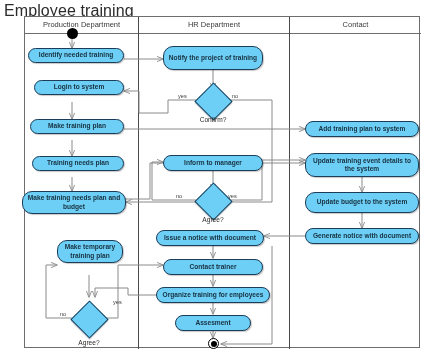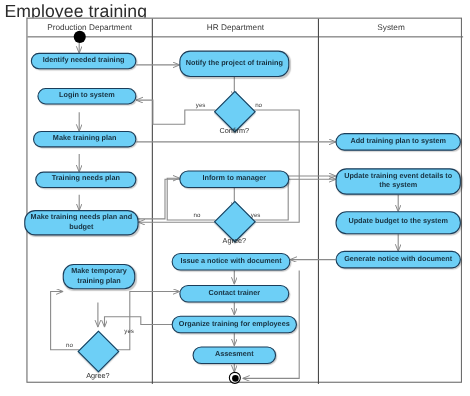--- a/index.html
+++ b/index.html
@@ -37,21 +37,21 @@
 
   <div id="title">Employee training</div>
 
   <div id="frame">
     <div class="hdr-rule"></div>
     <div class="lane-div" style="left:113px"></div>
     <div class="lane-div" style="left:264px"></div>
 
     <div class="lane-hdr" style="left:0;width:113px">Production Department</div>
     <div class="lane-hdr" style="left:114px;width:150px">HR Department</div>
-    <div class="lane-hdr" style="left:265px;width:131px">System</div>
+    <div class="lane-hdr" style="left:265px;width:131px">Contact</div>
   </div>
 
   <svg class="edges">
     <defs>
       <marker id="ah" markerWidth="7" markerHeight="7" refX="6" refY="2.6" orient="auto" markerUnits="userSpaceOnUse">
         <path d="M0,0 L6.4,2.6 L0,5.2" fill="none" stroke="#8a8a8a" stroke-width="0.9"></path>
       </marker>
     </defs>
     <g fill="none" stroke="#8a8a8a" stroke-width="1" marker-end="url(#ah)">
 

